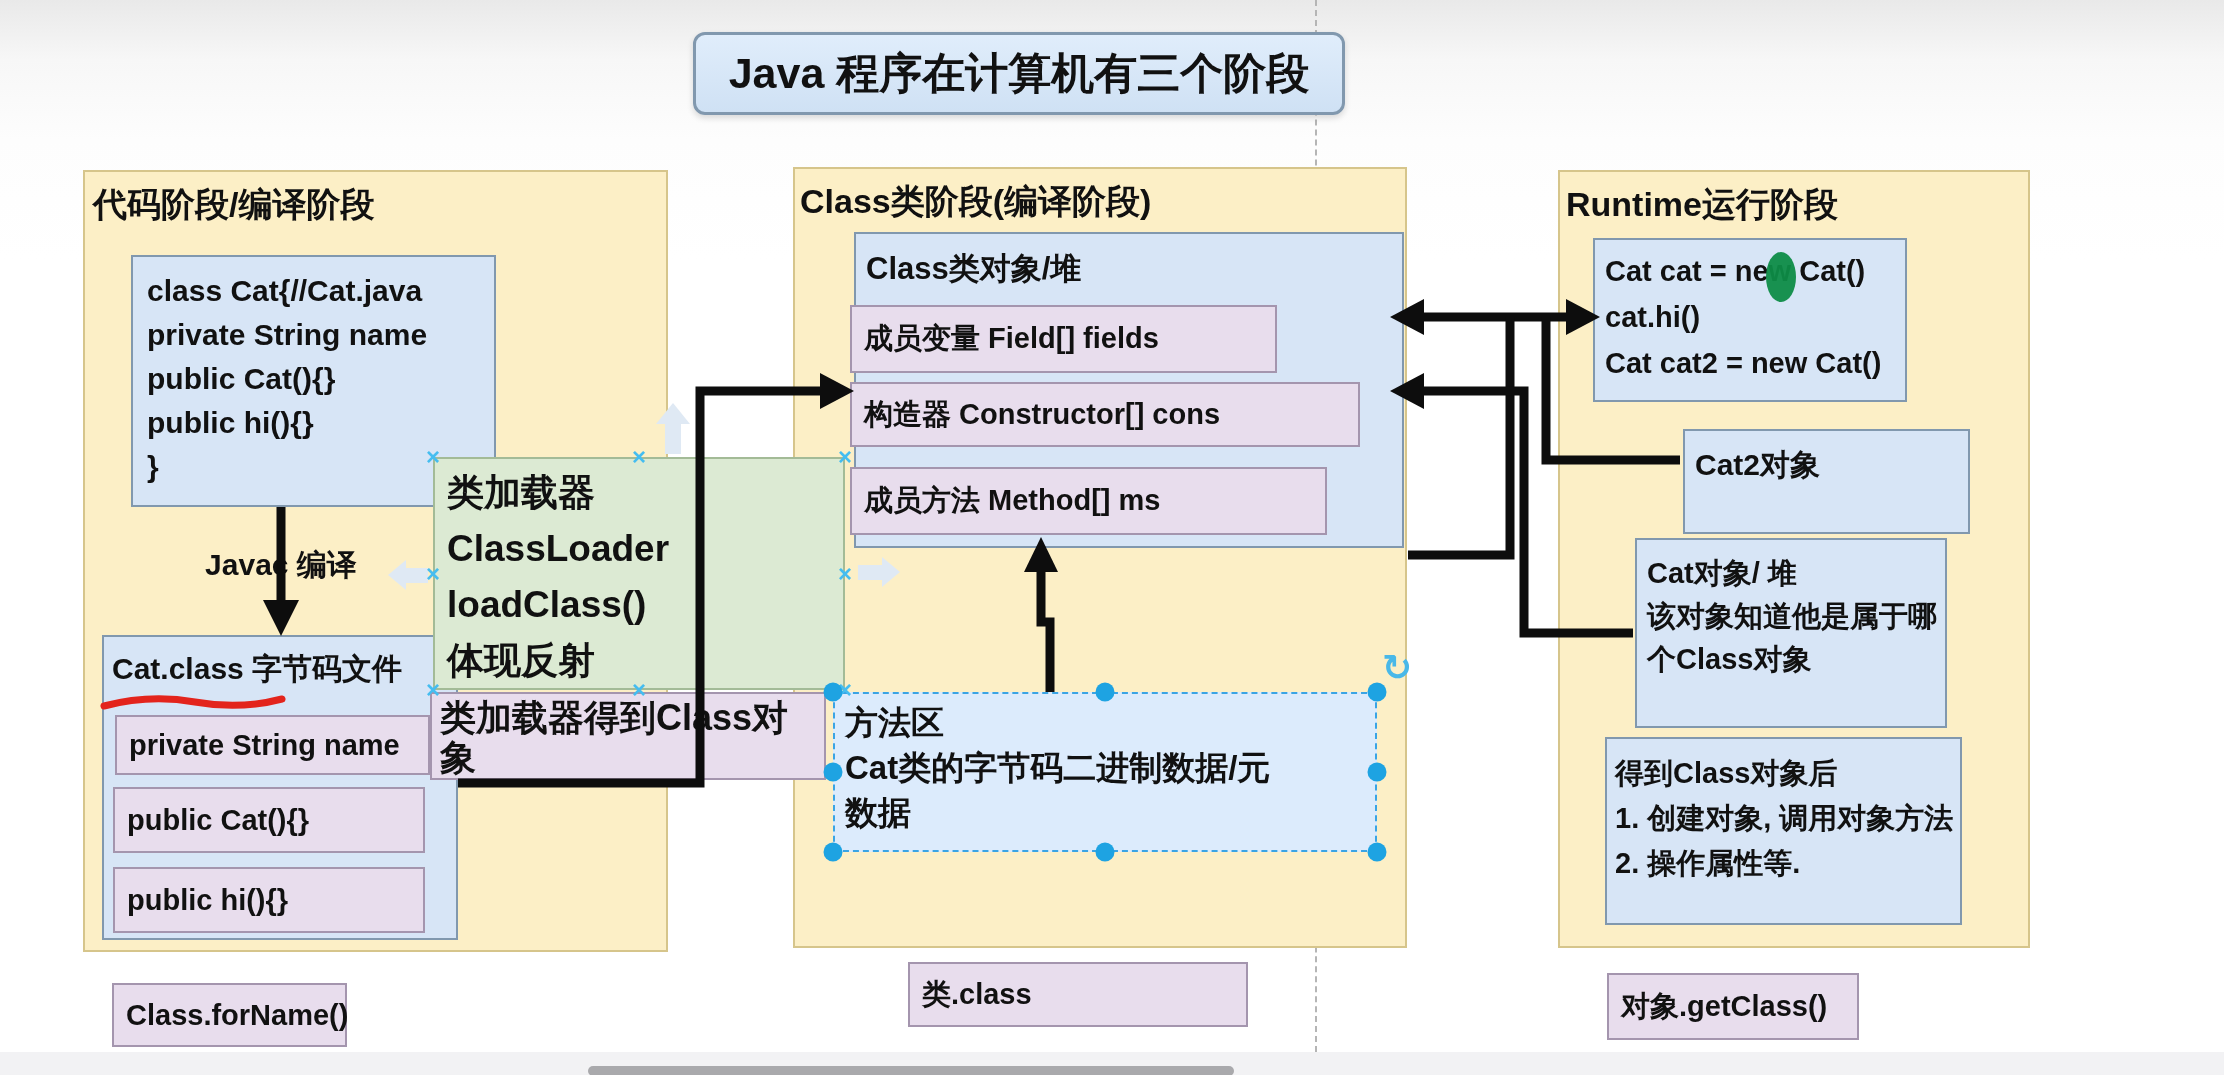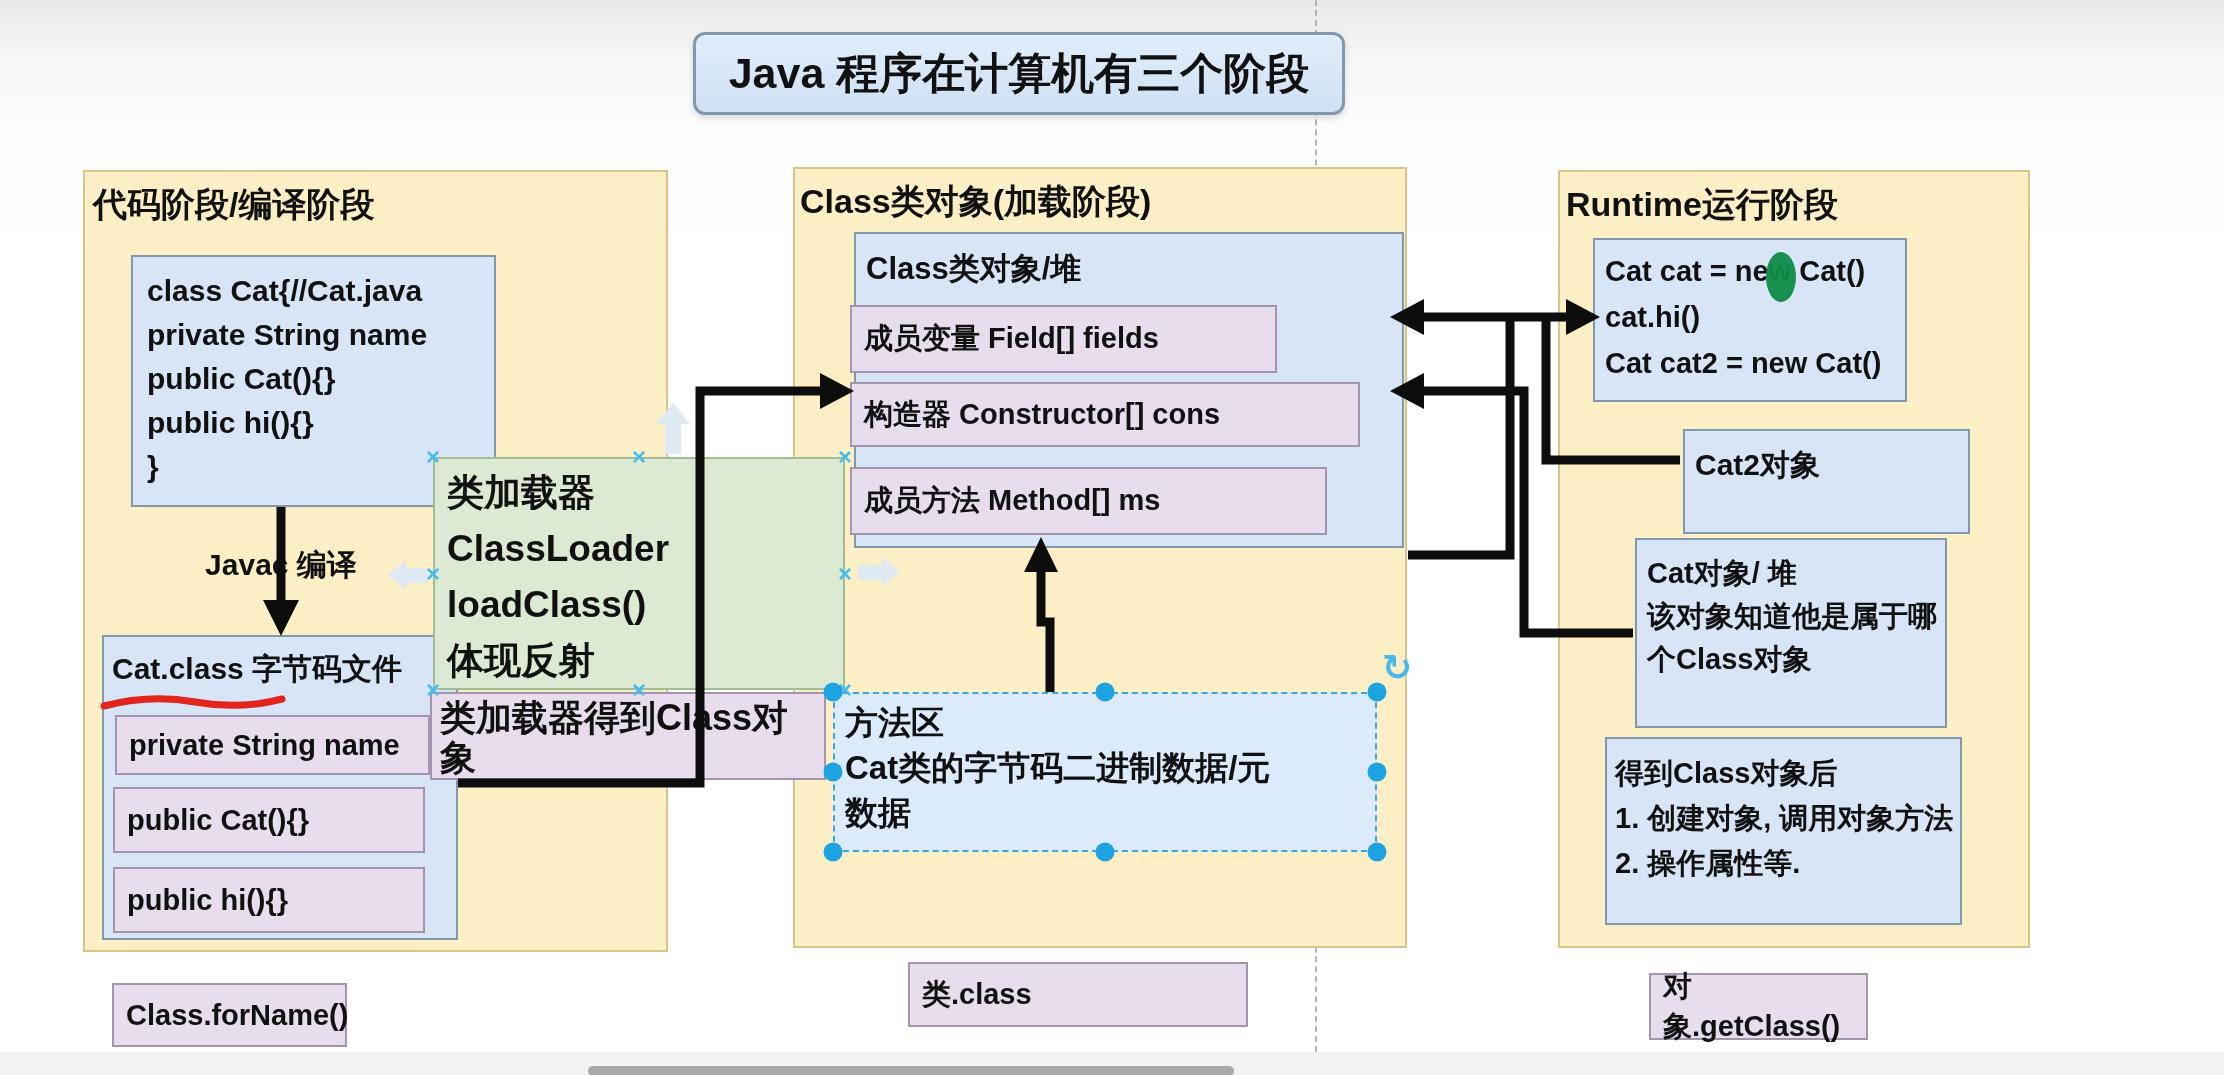--- a/index.html
+++ b/index.html
@@ -85,21 +85,21 @@
   <span class="handle-x" style="left:433px;top:457px;">×</span>
   <span class="handle-x" style="left:639px;top:457px;">×</span>
   <span class="handle-x" style="left:845px;top:457px;">×</span>
   <span class="handle-x" style="left:433px;top:574px;">×</span>
   <span class="handle-x" style="left:845px;top:574px;">×</span>
   <span class="handle-x" style="left:433px;top:690px;">×</span>
   <span class="handle-x" style="left:639px;top:690px;">×</span>
   <span class="handle-x" style="left:845px;top:690px;">×</span>
 
   <div class="abs panel" style="left:793px;top:167px;width:614px;height:781px;"></div>
-  <div class="panel-header" style="left:800px;top:179px;">Class类对象(加载阶段)</div>
+  <div class="panel-header" style="left:800px;top:179px;">Class类阶段(编译阶段)</div>
 
   <div class="abs bluebox" style="left:838px;top:232px;width:550px;height:316px;margin-left:16px;">
     <div style="font-size:31px;padding:14px 0 0 10px;white-space:nowrap;">Class类对象/堆</div>
   </div>
   <div class="abs pinkbox rowtext" style="left:850px;top:305px;width:427px;height:68px;">
     <span>成员变量 Field[] fields</span>
   </div>
   <div class="abs pinkbox rowtext" style="left:850px;top:382px;width:510px;height:65px;">
     <span>构造器 Constructor[] cons</span>
   </div>
@@ -145,21 +145,21 @@
     <div class="line">该对象知道他是属于哪</div>
     <div class="line">个Class对象</div>
   </div>
 
   <div class="abs bluebox" style="left:1605px;top:737px;width:357px;height:188px;font-size:29px;line-height:45px;padding:12px 0 0 8px;">
     <div class="line">得到Class对象后</div>
     <div class="line">1. 创建对象, 调用对象方法</div>
     <div class="line">2. 操作属性等.</div>
   </div>
 
-  <div class="abs pinkbox rowtext" style="left:1607px;top:973px;width:219px;height:67px;z-index:1;margin-left:42px;">
+  <div class="abs pinkbox rowtext" style="left:1607px;top:973px;width:252px;height:67px;z-index:1;">
     <span>对象.getClass()</span>
   </div>
 
   <svg class="overlay" width="2224" height="1075" viewBox="0 0 2224 1075">
 
     <g fill="#dfe9f4">
       <polygon points="673,403 656,424 690,424"></polygon>
       <rect x="665" y="424" width="16" height="30"></rect>
     </g>
     <g fill="#dfe9f4">

